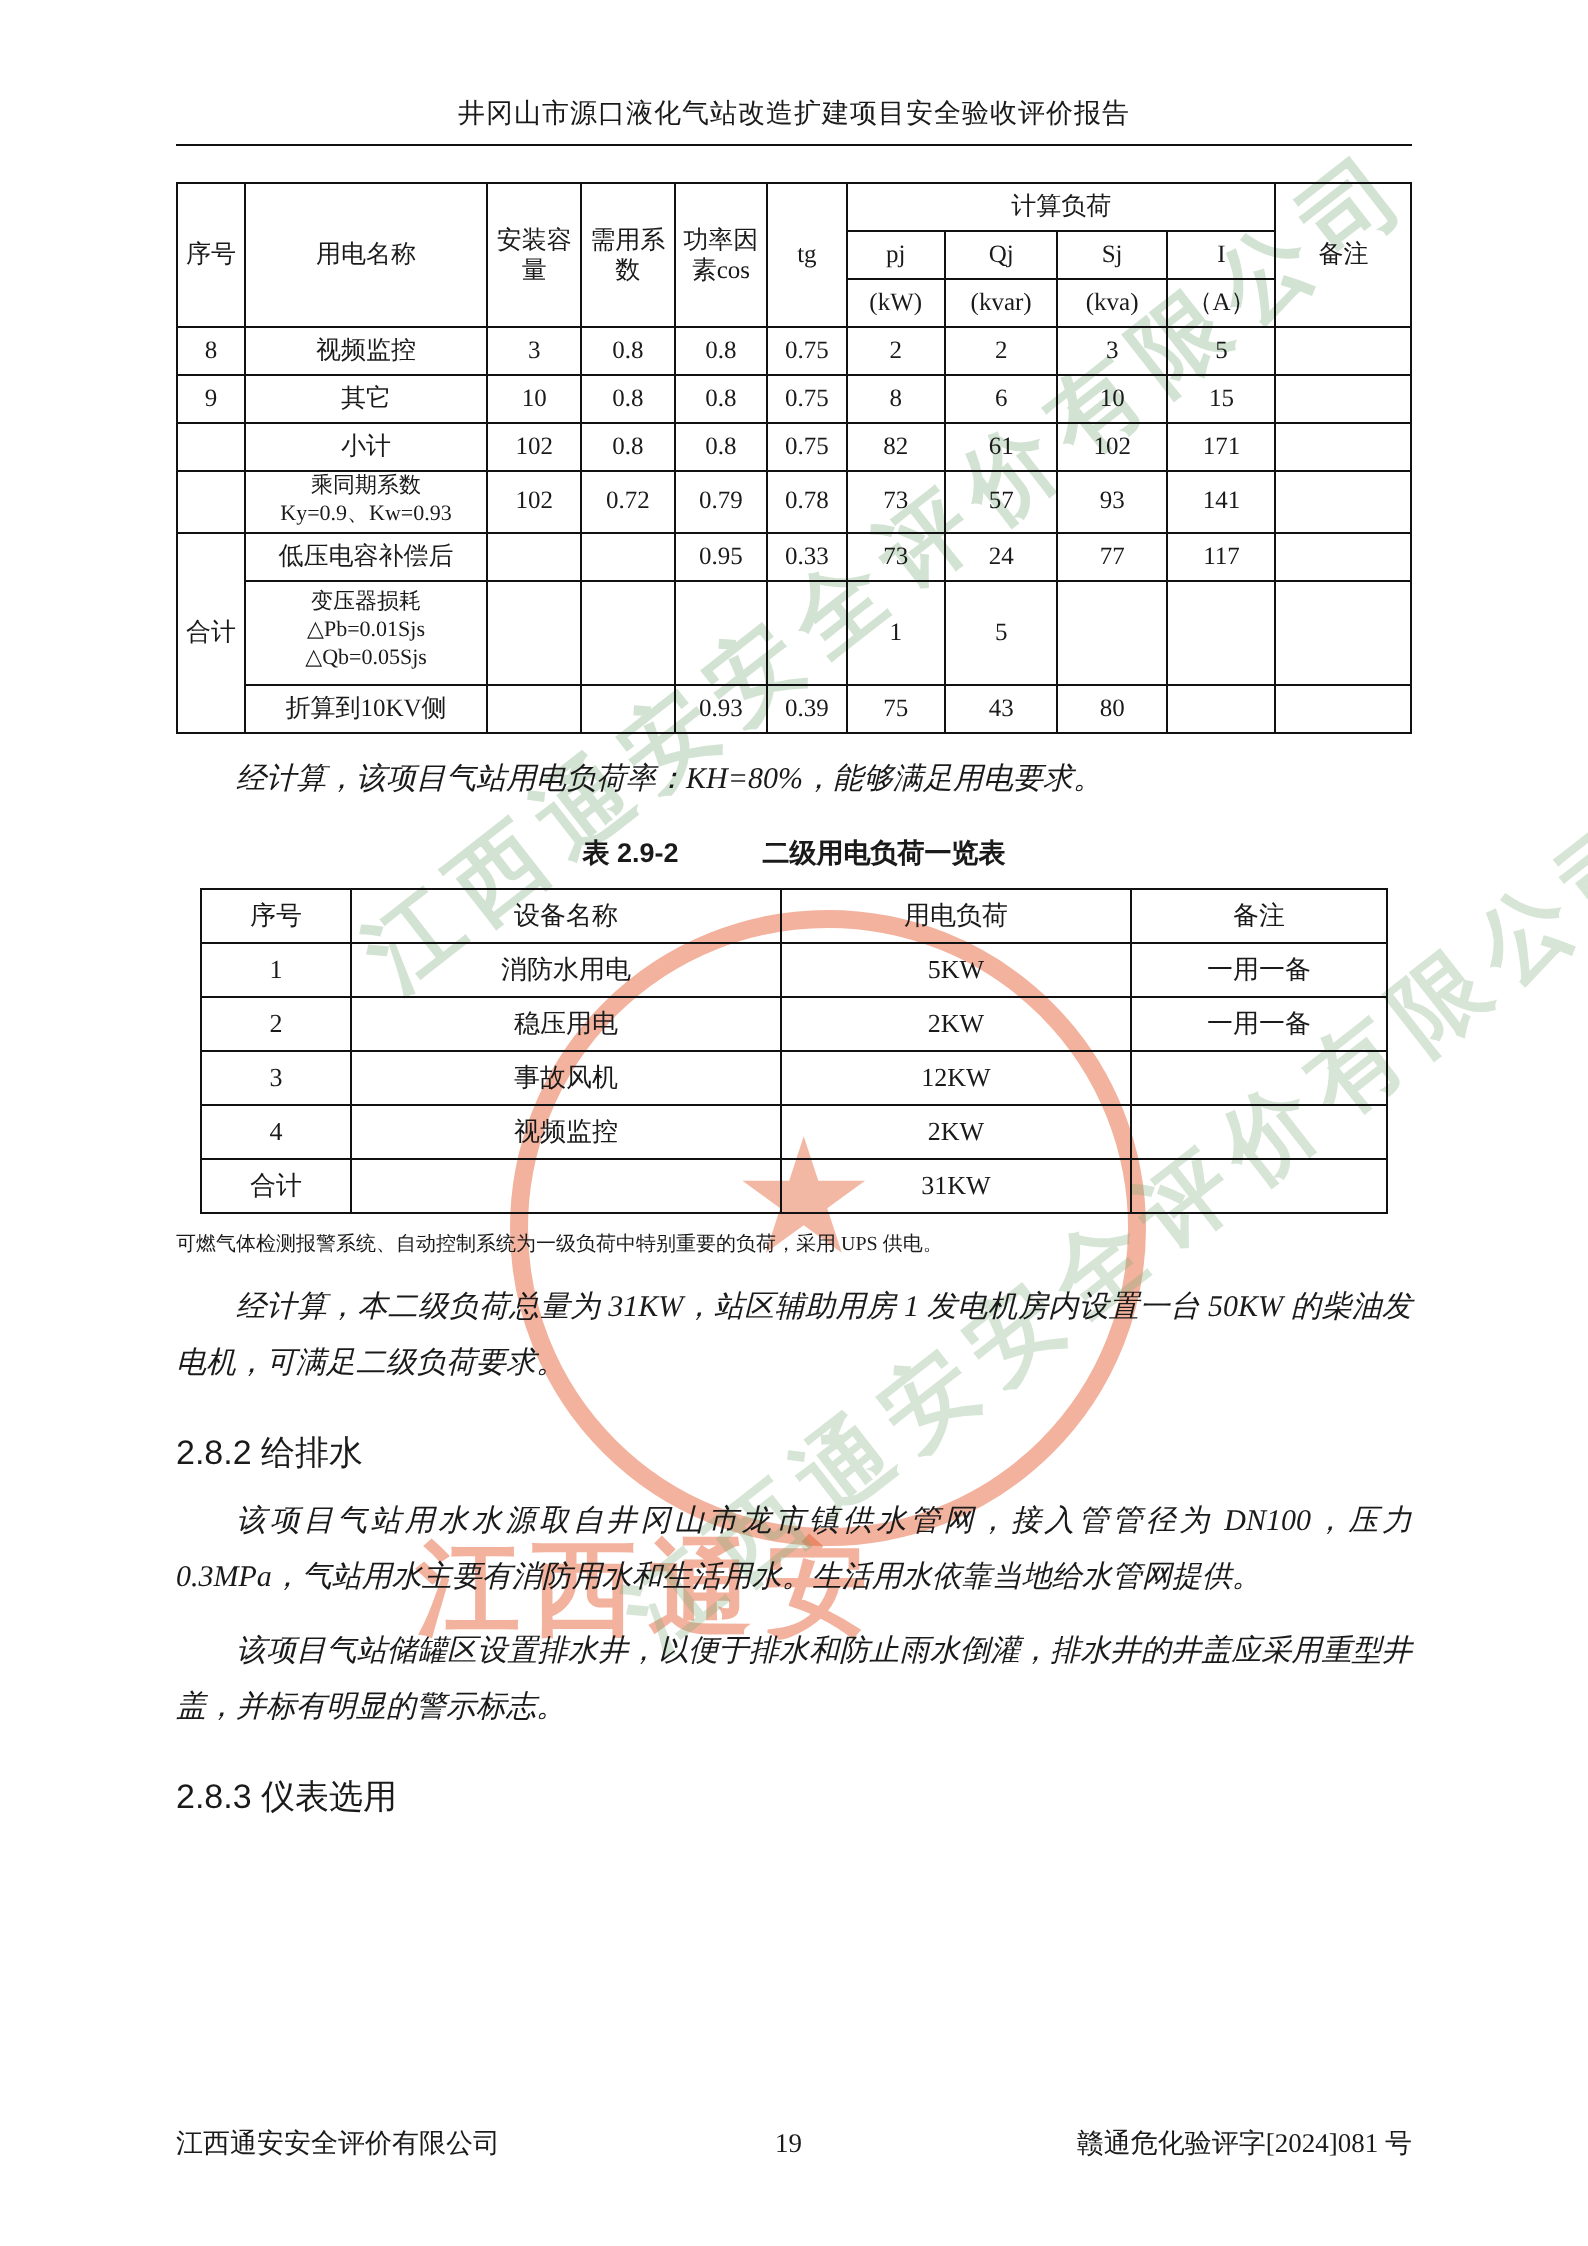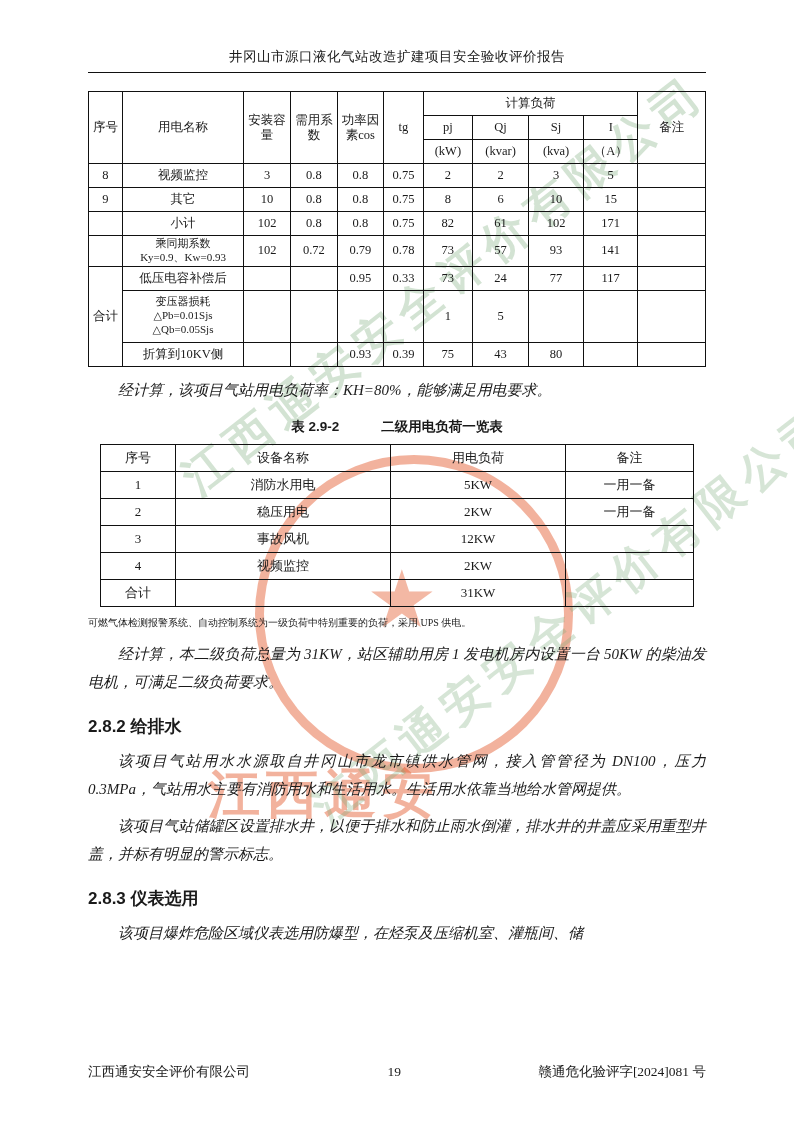--- a/index.html
+++ b/index.html
@@ -150,21 +150,21 @@
 
   .note-line {
     font-size: 10px;
     margin-top: 8px;
     line-height: 1.6;
   }
 
   h3.sec {
     font-size: 17px;
     font-family: "Liberation Sans", sans-serif;
-    font-weight: bold;
+    font-weight: normal;
     margin: 18px 0 2px 0;
   }
 
   
   .footer {
     position: absolute;
     left: 88px;
     right: 88px;
     bottom: 42px;
     display: flex;
@@ -370,21 +370,20 @@
 
     <div class="note-line">可燃气体检测报警系统、自动控制系统为一级负荷中特别重要的负荷，采用 UPS 供电。</div>
 
     <p class="para">经计算，本二级负荷总量为 31KW，站区辅助用房 1 发电机房内设置一台 50KW 的柴油发电机，可满足二级负荷要求。</p>
 
     <h3 class="sec">2.8.2 给排水</h3>
     <p class="para">该项目气站用水水源取自井冈山市龙市镇供水管网，接入管管径为 DN100，压力 0.3MPa，气站用水主要有消防用水和生活用水。生活用水依靠当地给水管网提供。</p>
     <p class="para">该项目气站储罐区设置排水井，以便于排水和防止雨水倒灌，排水井的井盖应采用重型井盖，并标有明显的警示标志。</p>
 
     <h3 class="sec">2.8.3 仪表选用</h3>
-    <p class="para">该项目爆炸危险区域仪表选用防爆型，在烃泵及压缩机室、灌瓶间、储</p>
 
   </div>
 
   <div class="footer">
     <span>江西通安安全评价有限公司</span>
     <span class="pageno">19</span>
     <span>赣通危化验评字[2024]081 号</span>
   </div>
 
 </div>

